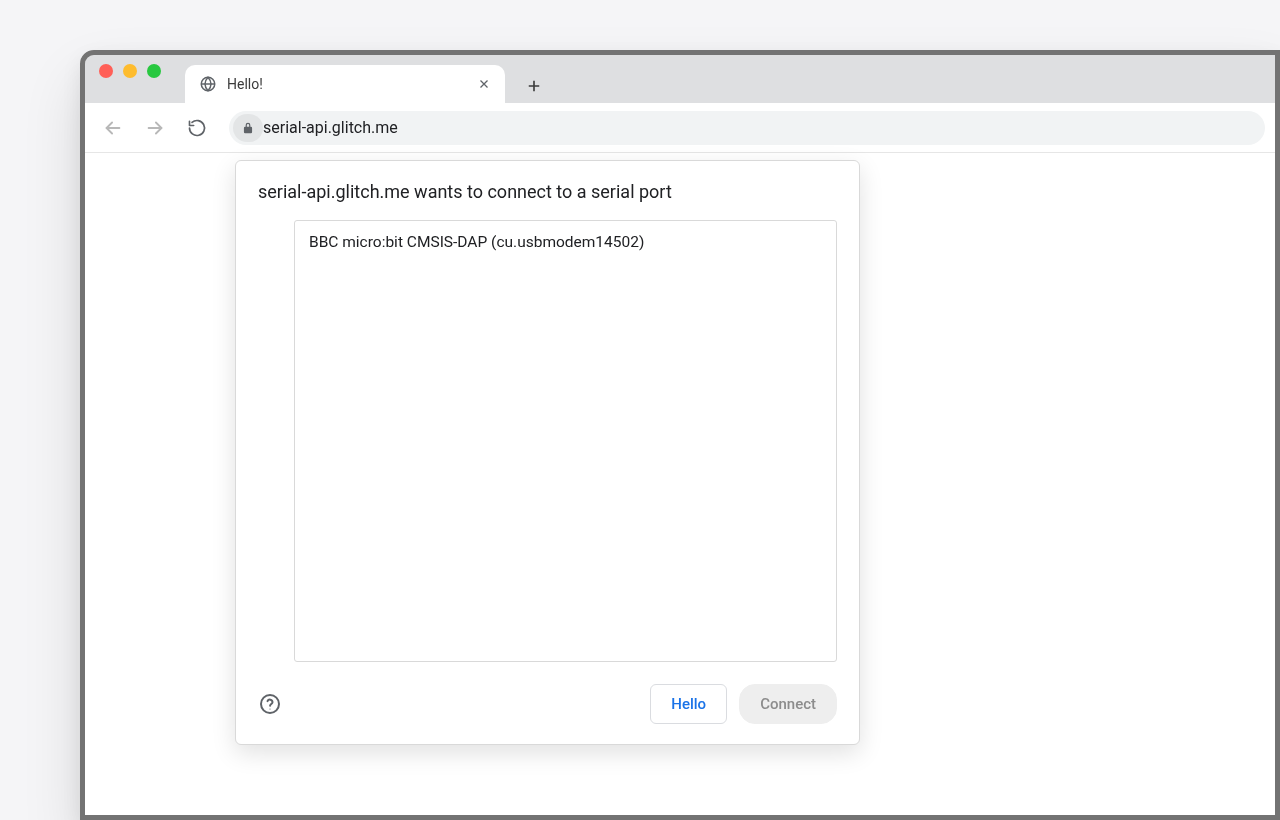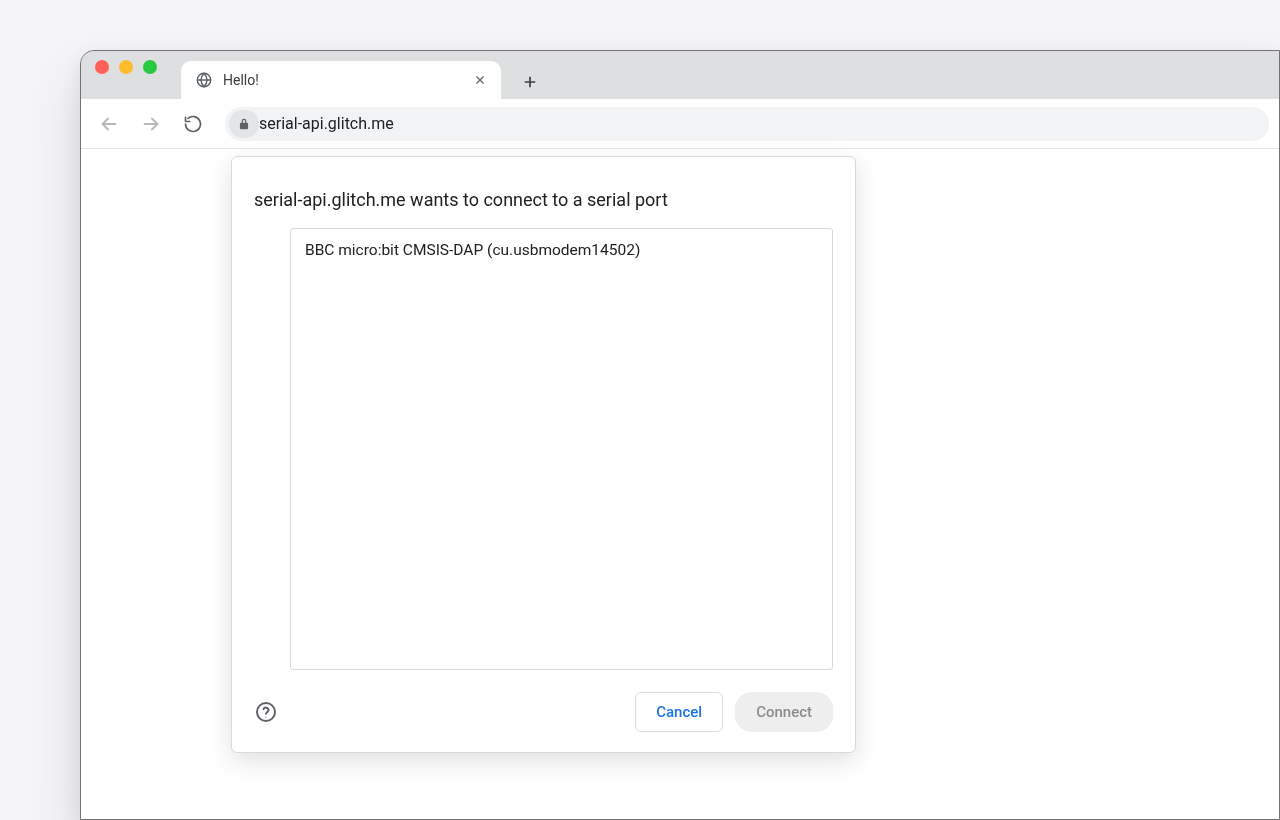--- a/index.html
+++ b/index.html
@@ -27,21 +27,21 @@
     }
     .browser-window {
       position: absolute;
       left: 80px;
       top: 50px;
       right: 0;
       bottom: 0;
       border-radius: 14px 0 0 0;
       overflow: hidden;
       background: #a3a3a3;
-      border: 1px solid #737373;
+      border: 5px solid #737373;
     }
     
     .tab-strip {
       height: 48px;
       background: #dedfe1;
       display: flex;
       align-items: flex-end;
       padding-left: 14px;
       position: relative;
     }
@@ -171,21 +171,20 @@
       border: 1px solid #d9d9d9;
       border-radius: 6px;
       box-shadow: 0 8px 24px rgba(0,0,0,0.12);
       padding: 20px 22px 20px 22px;
     }
     .dialog-title {
       font-size: 18px;
       color: #202124;
       margin-bottom: 18px;
       font-weight: 400;
-      margin-top: 12px;
     }
     .device-list {
       border: 1px solid #d9d9d9;
       border-radius: 3px;
       height: 442px;
       overflow: auto;
       background: #fff;
       margin-left: 36px;
     }
     .device-item {
@@ -313,21 +312,21 @@
           <span>
             <svg viewBox="0 0 24 24" width="24" height="24" fill="none" stroke="currentColor" stroke-width="2">
               <circle cx="12" cy="12" r="9"></circle>
               <path d="M9.5 9.2a2.6 2.6 0 0 1 5 1c0 1.6-2.4 2.1-2.4 3.6" stroke-linecap="round"></path>
               <circle cx="12" cy="17" r="0.6" fill="currentColor" stroke="none"></circle>
             </svg>
           </span>
         </span>
         <div class="footer-spacer"></div>
         <div class="btn btn-cancel">
-          <span>Cancel</span>
+          <span>Hello</span>
         </div>
         <div class="btn btn-connect">
           <span>Connect</span>
         </div>
       </div>
     </div>
 
   </div>
 
 </div>

